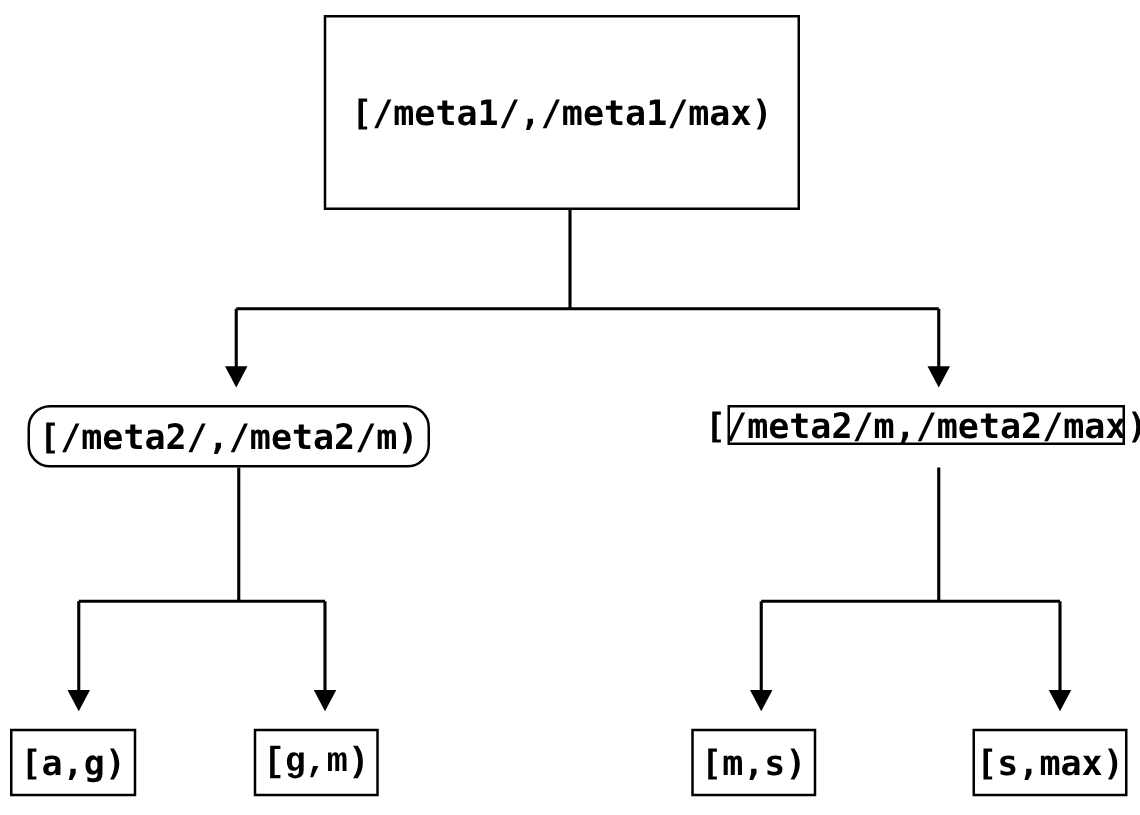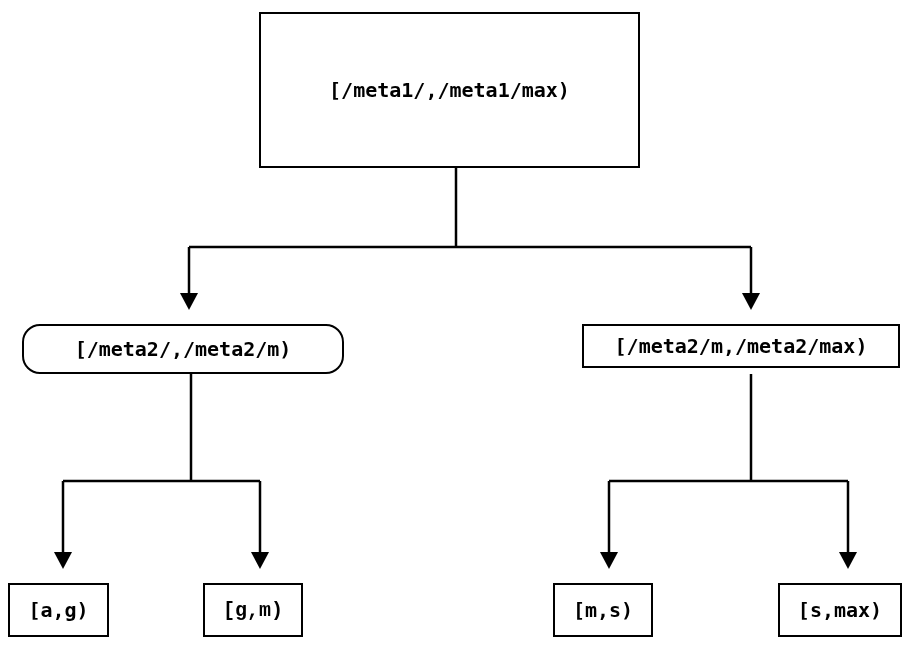--- a/index.html
+++ b/index.html
@@ -23,29 +23,29 @@
     height: 652px;
   }
   .node {
     position: absolute;
     border: 2.5px solid #000000;
     background: #ffffff;
     color: #000000;
     display: flex;
     align-items: center;
     justify-content: center;
-    font-size: 20px;
+    font-size: 28px;
     font-weight: bold;
     letter-spacing: 0;
     white-space: nowrap;
     box-sizing: border-box;
   }
   .node-root   { left: 259px; top: 12px;  width: 381px; height: 156px; }
   .node-mid-l  { left: 22px;  top: 324px; width: 322px; height: 50px; border-radius: 18px; }
-  .node-mid-r  { left: 582px; top: 324px; width: 318px; height: 44px; }
+  .node-mid-r  { left: 582px; top: 324px; width: 318px; height: 32px; }
   .node-leaf-1 { left: 8px;   top: 583px; width: 101px; height: 54px; }
   .node-leaf-2 { left: 203px; top: 583px; width: 100px; height: 54px; font-family: Liberation Mono, monospace; }
   .node-leaf-3 { left: 553px; top: 583px; width: 100px; height: 54px; justify-content: center; }
   .node-leaf-4 { left: 778px; top: 583px; width: 124px; height: 54px; }
 </style>
 </head>
 <body>
 
 <div class="canvas">
 

